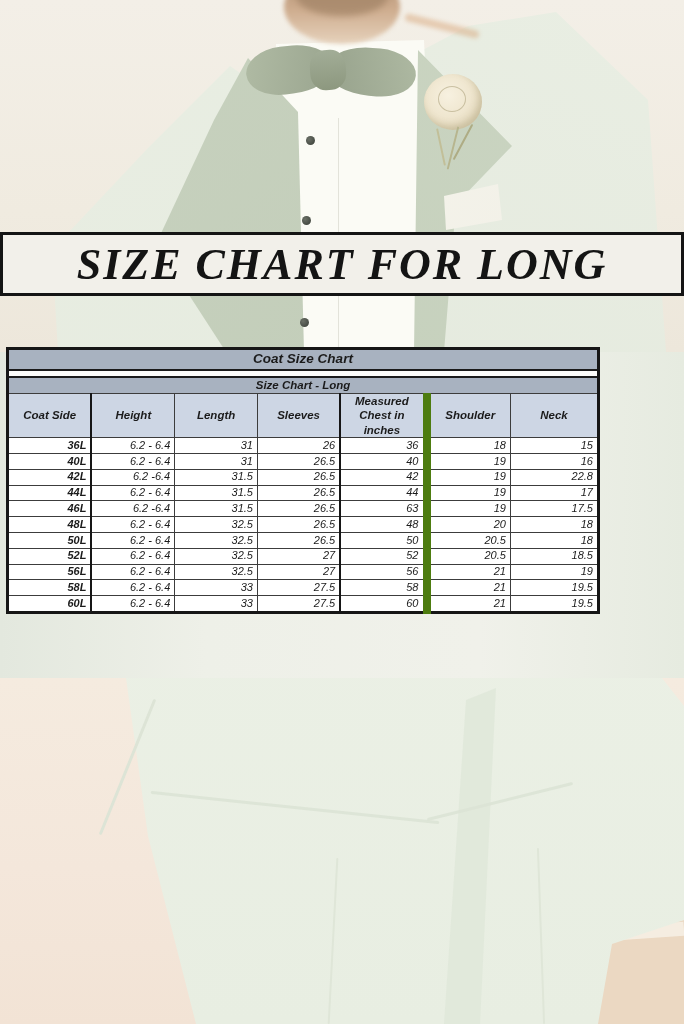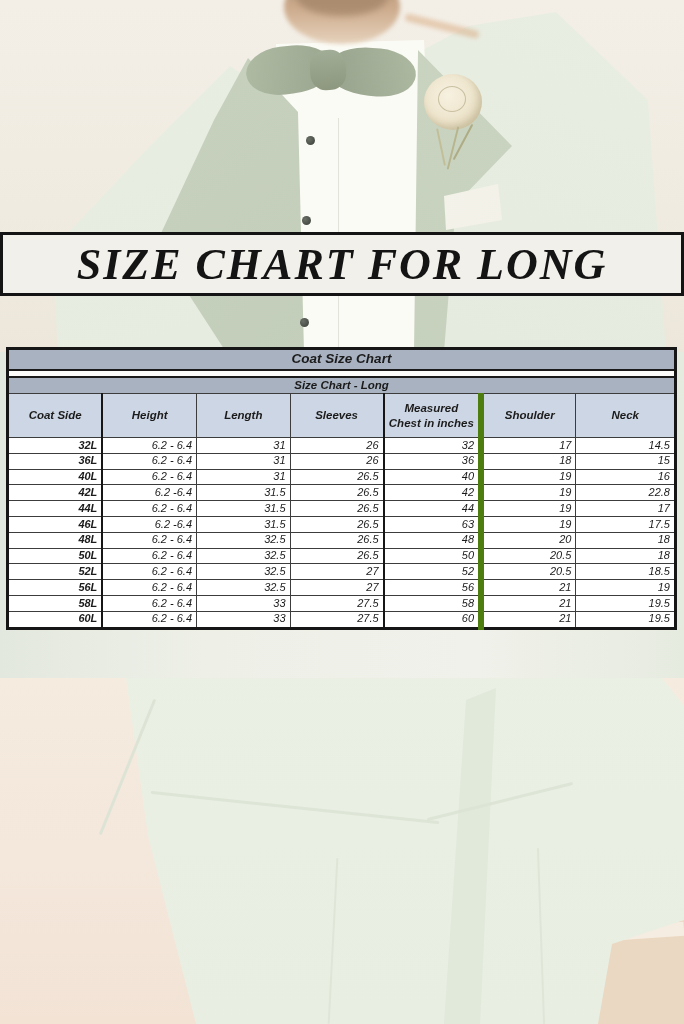--- a/index.html
+++ b/index.html
@@ -78,36 +78,36 @@
   .crease.c-r{left:540px;top:848px;height:176px;transform:rotate(-2deg);}
 
   
   .banner{position:absolute;left:0;top:232px;width:684px;height:64px;box-sizing:border-box;
     background:#f2f0ea;border:3px solid #141414;z-index:10;
     display:flex;align-items:center;justify-content:center;}
   .banner span{font-family:"Liberation Serif", serif;font-weight:700;font-size:44px;
     letter-spacing:2px;color:#141414;white-space:nowrap;}
 
   
-  table.size-table{position:absolute;left:6px;top:347px;width:671px;z-index:10;
+  table.size-table{position:absolute;left:6px;top:347px;width:594px;z-index:10;
     border-collapse:collapse;table-layout:fixed;background:#ffffff;
     border:3px solid #161616;font-size:11px;color:#1b1b1b;}
   .size-table td{border:1px solid #3c3c3c;padding:0 4px;line-height:1.05;vertical-align:middle;
     overflow:hidden;white-space:nowrap;}
   .size-table tr.title-row td{height:19px;background:#a8b2c0;font-weight:700;font-size:13.5px;
     text-align:center;border-bottom:2px solid #1b1b1b;}
   .size-table tr.spacer-row td{height:5px;background:#fdfdfb;border-left:none;border-right:none;padding:0;}
   .size-table tr.subtitle-row td{height:15px;background:#a8b2c0;font-weight:700;font-size:11.5px;
     text-align:center;border-top:2px solid #1b1b1b;}
   .size-table tr.header-row td{height:43px;background:#cdd6e4;font-weight:700;font-size:11.5px;
     text-align:center;white-space:normal;line-height:1.25;}
   .size-table tr.data-row td{height:14.8px;background:#ffffff;text-align:right;}
   .size-table td.c0{background:#b6c2d2;font-weight:700;text-align:left;border-right:2px solid #161616;}
   .size-table td.c1{text-align:left;}
-  .size-table td.c4{border-left:2px solid #161616;border-right:6px solid #4d7c0f;}
+  .size-table td.c4{border-left:2px solid #161616;border-right:8px solid #4d7c0f;}
   .size-table tr.header-row td.c0{background:#cdd6e4;}
 </style>
 </head>
 <body>
 
 <div class="stage">
 
   <div class="bg-top"></div>
   <div class="layer jacket-left"></div>
   <div class="layer jacket-right"></div>
@@ -172,29 +172,20 @@
           <td class="c1">Height</td>
           <td class="c2">Length</td>
           <td class="c3">Sleeves</td>
           <td class="c4">Measured Chest in inches</td>
           <td class="c5">Shoulder</td>
           <td class="c6">Neck</td>
         </tr>
     </tbody>
     <tbody id="data-body">
         <tr class="data-row">
-          <td class="c0">32L</td>
-          <td class="c1">6.2 - 6.4</td>
-          <td class="c2">31</td>
-          <td class="c3">26</td>
-          <td class="c4">32</td>
-          <td class="c5">17</td>
-          <td class="c6">14.5</td>
-        </tr>
-        <tr class="data-row">
           <td class="c0">36L</td>
           <td class="c1">6.2 - 6.4</td>
           <td class="c2">31</td>
           <td class="c3">26</td>
           <td class="c4">36</td>
           <td class="c5">18</td>
           <td class="c6">15</td>
         </tr>
         <tr class="data-row">
           <td class="c0">40L</td>

